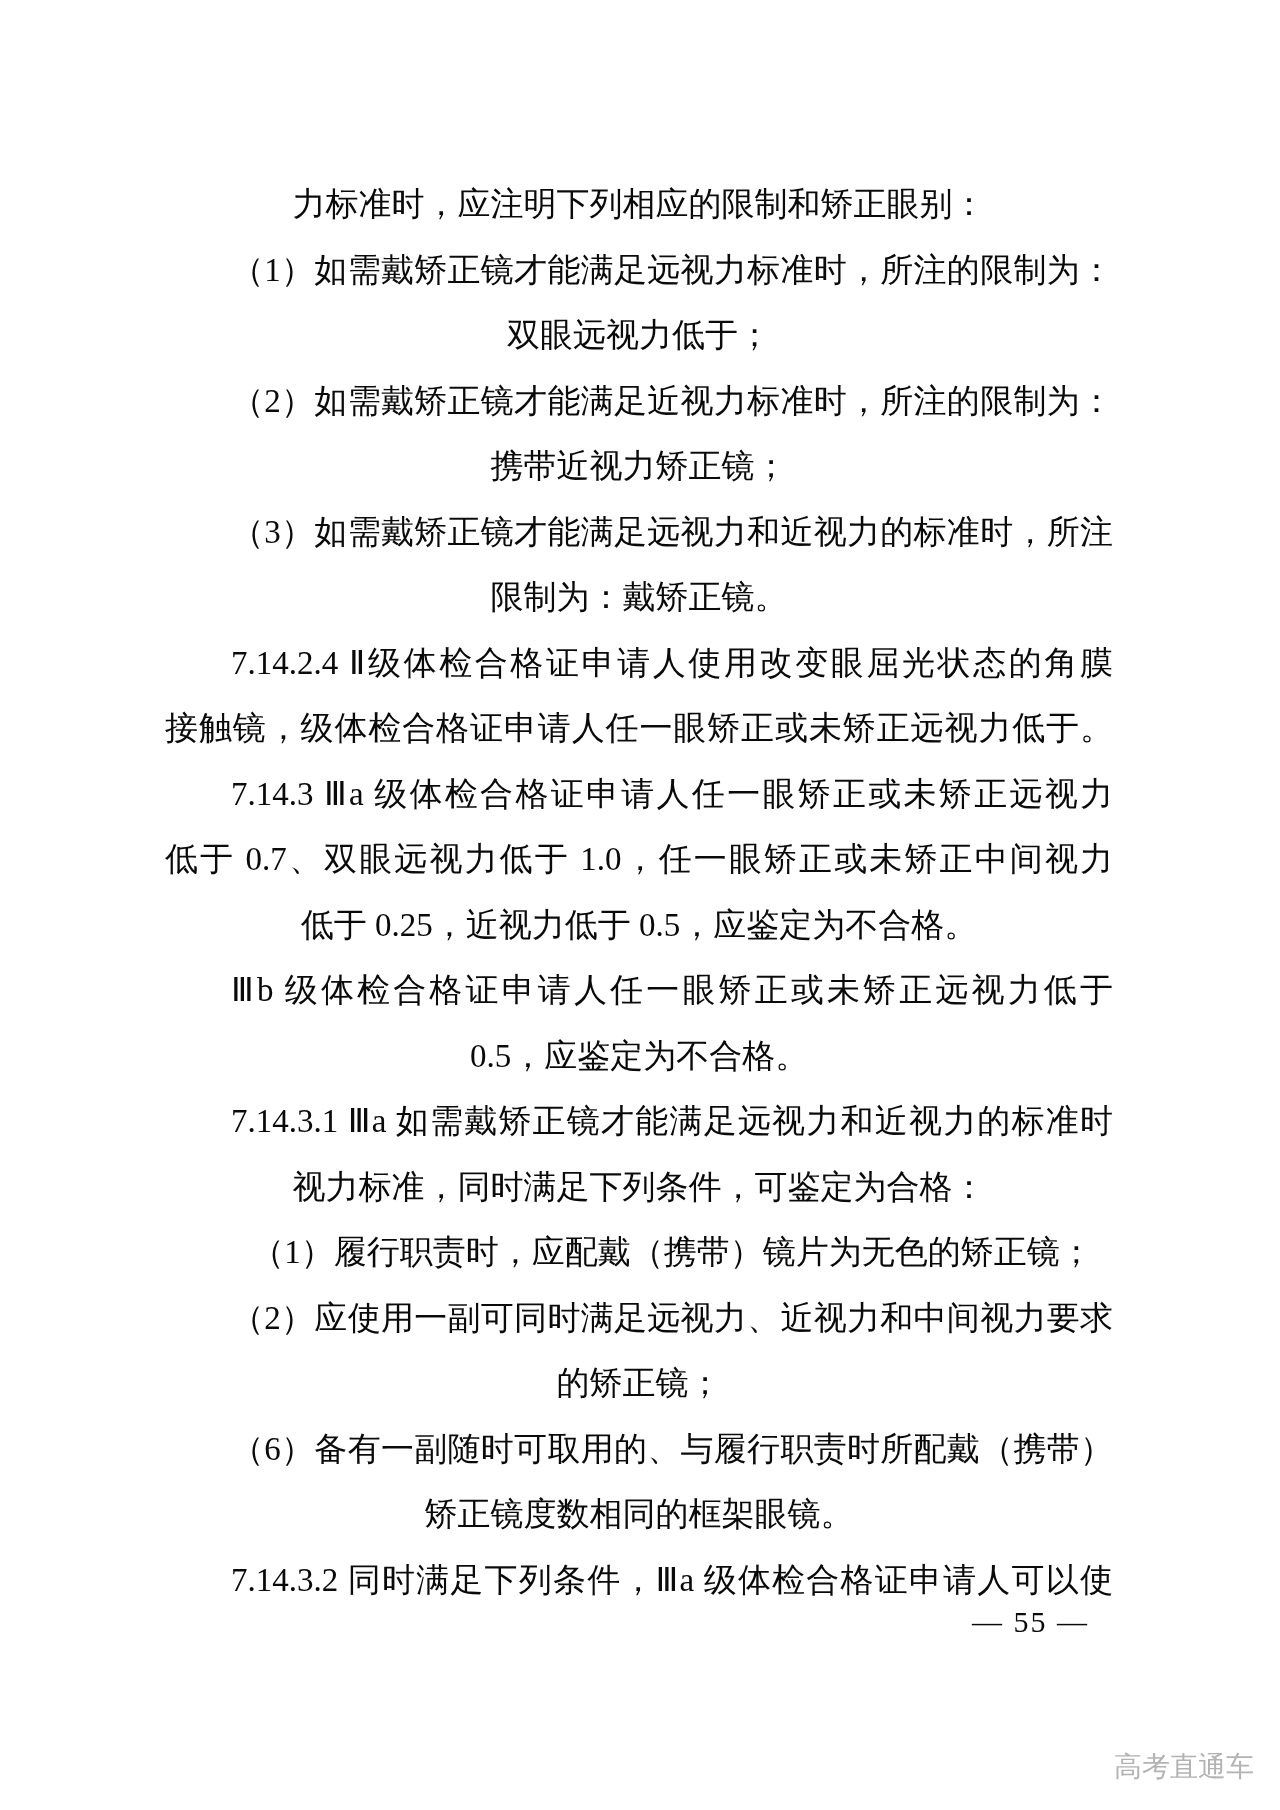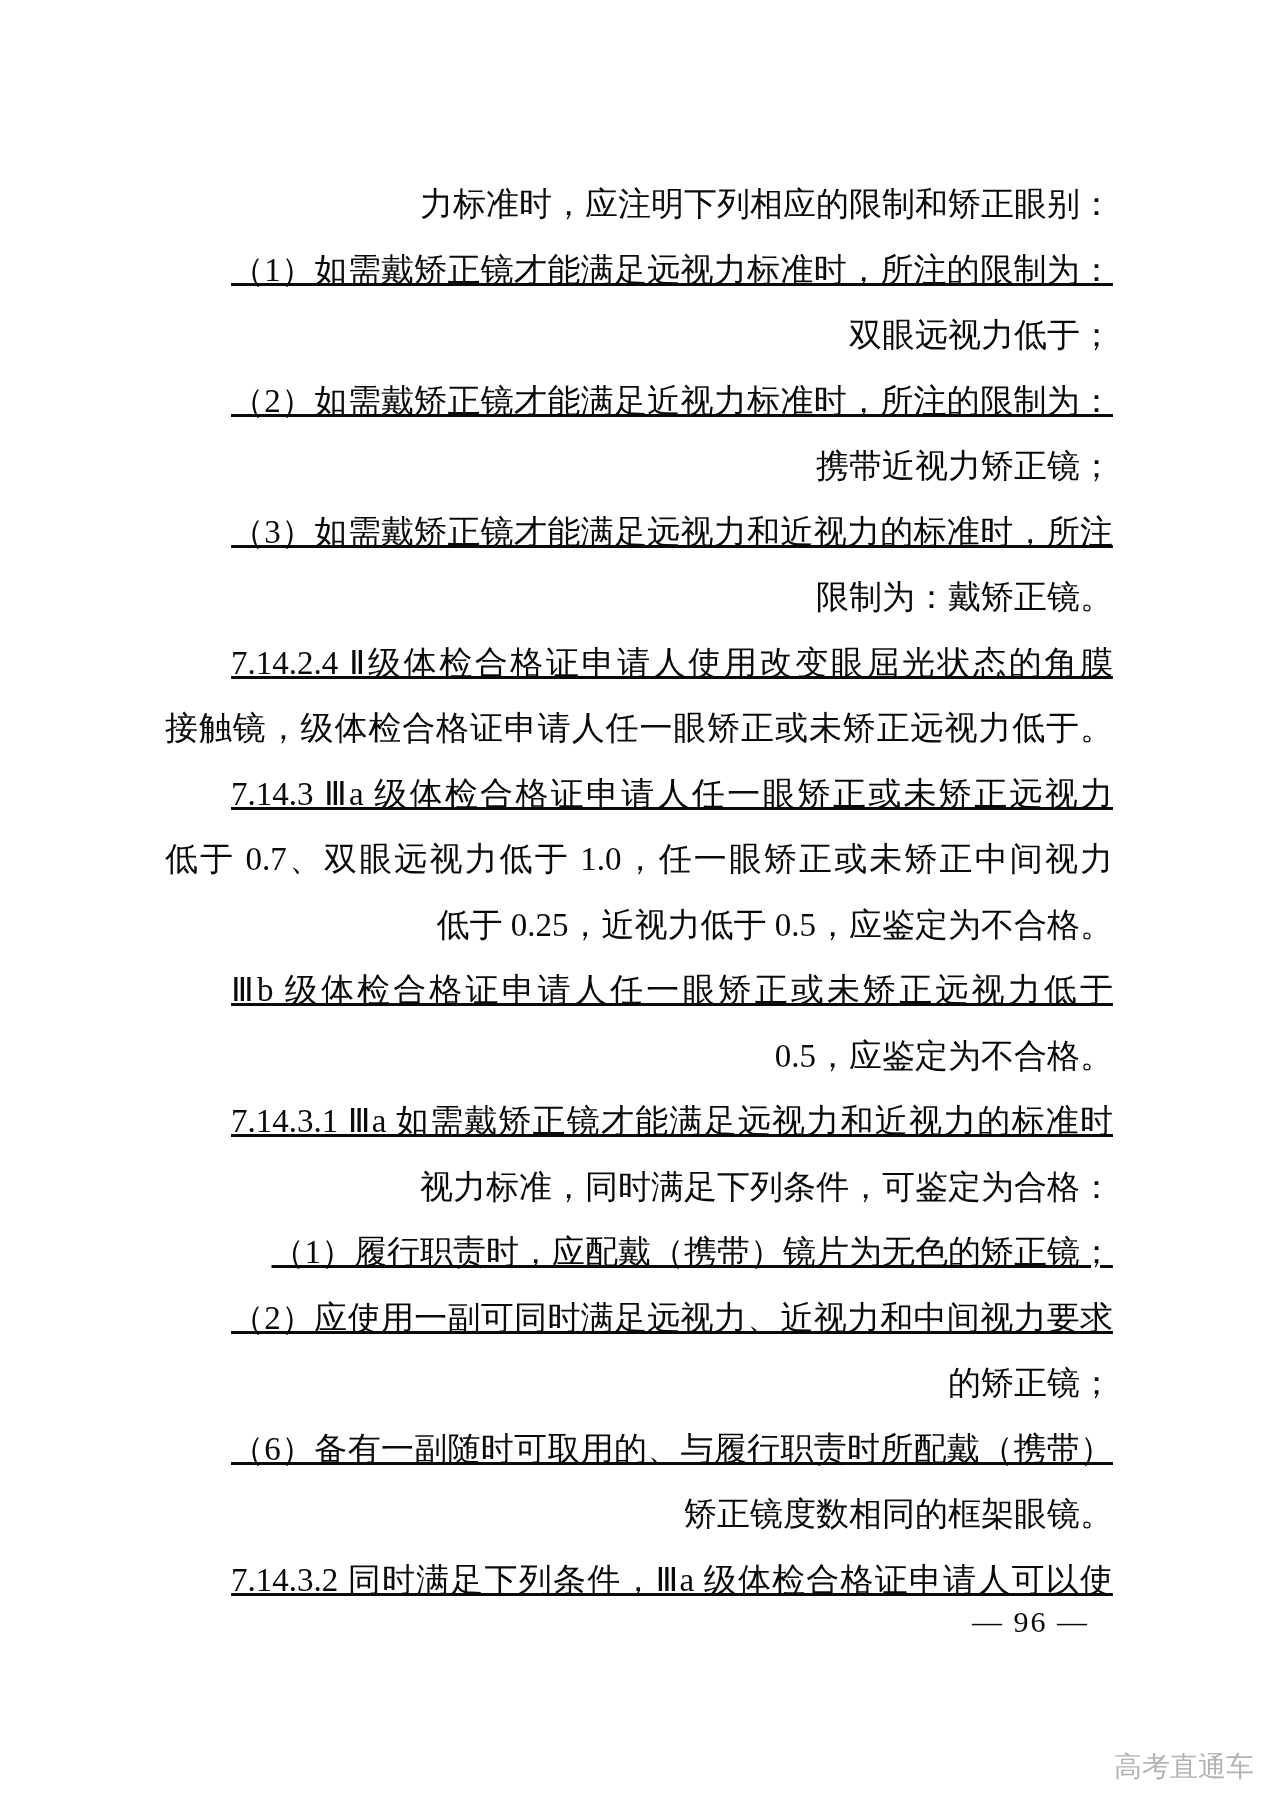--- a/index.html
+++ b/index.html
@@ -16,23 +16,23 @@
     left: 165px;
     top: 172px;
     width: 948px;
   }
   .line {
     font-size: 33px;
     line-height: 65.5px;
     height: 65.5px;
     color: #0a0a0a;
     white-space: normal;
-    text-align: right;
+    text-align: center;
   }
-  .line.indent { text-indent: 66px; text-decoration: underline; }
+  .line.indent { text-indent: 66px; }
   .line.fill {
     text-align: justify;
     text-align-last: justify;
   }
   .page-number {
     position: absolute;
     left: 972px;
     top: 1605px;
     font-size: 30px;
     letter-spacing: 2px;
@@ -67,15 +67,15 @@
       <div class="line">0.5，应鉴定为不合格。</div>
       <div class="line indent fill">7.14.3.1 Ⅲa 如需戴矫正镜才能满足远视力和近视力的标准时</div>
       <div class="line">视力标准，同时满足下列条件，可鉴定为合格：</div>
       <div class="line indent">（1）履行职责时，应配戴（携带）镜片为无色的矫正镜；</div>
       <div class="line indent fill">（2）应使用一副可同时满足远视力、近视力和中间视力要求</div>
       <div class="line">的矫正镜；</div>
       <div class="line indent fill">（6）备有一副随时可取用的、与履行职责时所配戴（携带）</div>
       <div class="line">矫正镜度数相同的框架眼镜。</div>
       <div class="line indent fill">7.14.3.2 同时满足下列条件，Ⅲa 级体检合格证申请人可以使</div>
     </div>
-  <div class="page-number">— 96 —</div>
+  <div class="page-number">— 55 —</div>
   <div class="watermark">高考直通车</div>
 </div>
 
 </body></html>

